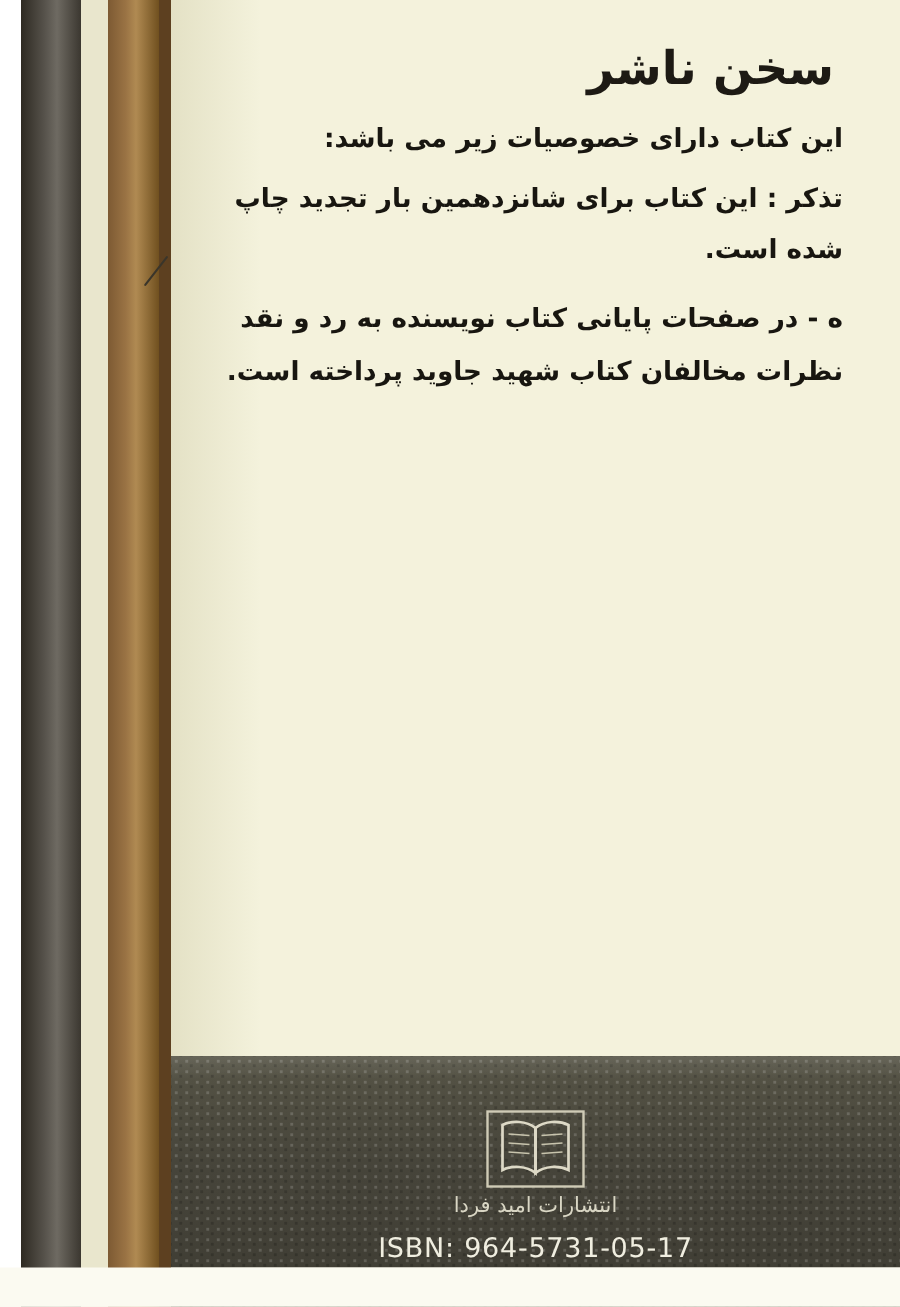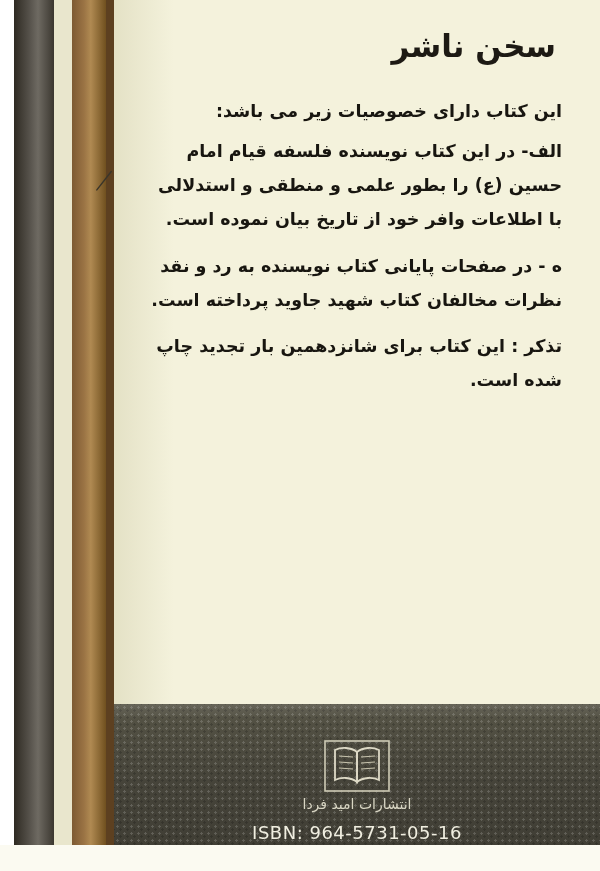--- a/index.html
+++ b/index.html
@@ -116,21 +116,21 @@
     direction: rtl;
     letter-spacing: 1px;
     white-space: nowrap;
     margin-left: 25px;
   }
 
   
   .body-block {
     position: absolute;
     right: 38px;
-    top: 94px;
+    top: 76px;
     width: 420px;
     direction: rtl;
     text-align: right;
     color: #181610;
   }
   .para {
     margin: 0 0 12px 0;
     font-size: 17.5px;
     line-height: 1.95;
     font-weight: bold;
@@ -197,23 +197,22 @@
   <div class="field-inner-shade"></div>
 
   <svg class="pen-mark" viewBox="0 0 14 26">
     <path d="M2 24 L10 2" stroke="#3a352a" stroke-width="1.4" fill="none" stroke-linecap="round"></path>
   </svg>
 
   <div class="publisher-title">سخن ناشر</div>
 
   <div class="body-block">
     <p class="para tight">این کتاب دارای خصوصیات زیر می باشد:</p>
-    <p class="para">الف- در این کتاب نویسنده فلسفه قیام امام حسین (ع) را بطور علمی و منطقی و استدلالی با اطلاعات وافر خود از تاریخ بیان نموده است.</p>
+    <p class="para">تذکر : این کتاب برای شانزدهمین بار تجدید چاپ شده است.</p>
     <p class="para">ه - در صفحات پایانی کتاب نویسنده به رد و نقد نظرات مخالفان کتاب شهید جاوید پرداخته است.</p>
-    <p class="para">تذکر : این کتاب برای شانزدهمین بار تجدید چاپ شده است.</p>
   </div>
 
   <div class="bottom-panel"></div>
   <div class="bottom-panel-lighttop"></div>
 
   <div class="logo-wrap">
     <svg class="book-logo" width="66" height="52" viewBox="0 0 66 52">
       <rect x="1" y="1" width="64" height="50" fill="none" stroke="#cfcbb6" stroke-width="1.6"></rect>
       <path d="M33 12 C27 7, 17 7, 11 10 L11 40 C17 37, 27 37, 33 42 Z" fill="none" stroke="#ddd9c6" stroke-width="1.8"></path>
       <path d="M33 12 C39 7, 49 7, 55 10 L55 40 C49 37, 39 37, 33 42 Z" fill="none" stroke="#ddd9c6" stroke-width="1.8"></path>
@@ -221,18 +220,18 @@
       <line x1="15" y1="16" x2="29" y2="17" stroke="#c8c4ad" stroke-width="1"></line>
       <line x1="15" y1="22" x2="29" y2="23" stroke="#c8c4ad" stroke-width="1"></line>
       <line x1="15" y1="28" x2="29" y2="29" stroke="#c8c4ad" stroke-width="1"></line>
       <line x1="37" y1="17" x2="51" y2="16" stroke="#c8c4ad" stroke-width="1"></line>
       <line x1="37" y1="23" x2="51" y2="22" stroke="#c8c4ad" stroke-width="1"></line>
       <line x1="37" y1="29" x2="51" y2="28" stroke="#c8c4ad" stroke-width="1"></line>
     </svg>
     <div class="publisher-name">انتشارات امید فردا</div>
   </div>
 
-  <div class="isbn">ISBN: 964-5731-05-16</div>
+  <div class="isbn">ISBN: 964-5731-05-17</div>
 
   <div class="bottom-white-strip"></div>
   <div class="page-white-bottom"></div>
 
 </div>
 
 </body></html>

